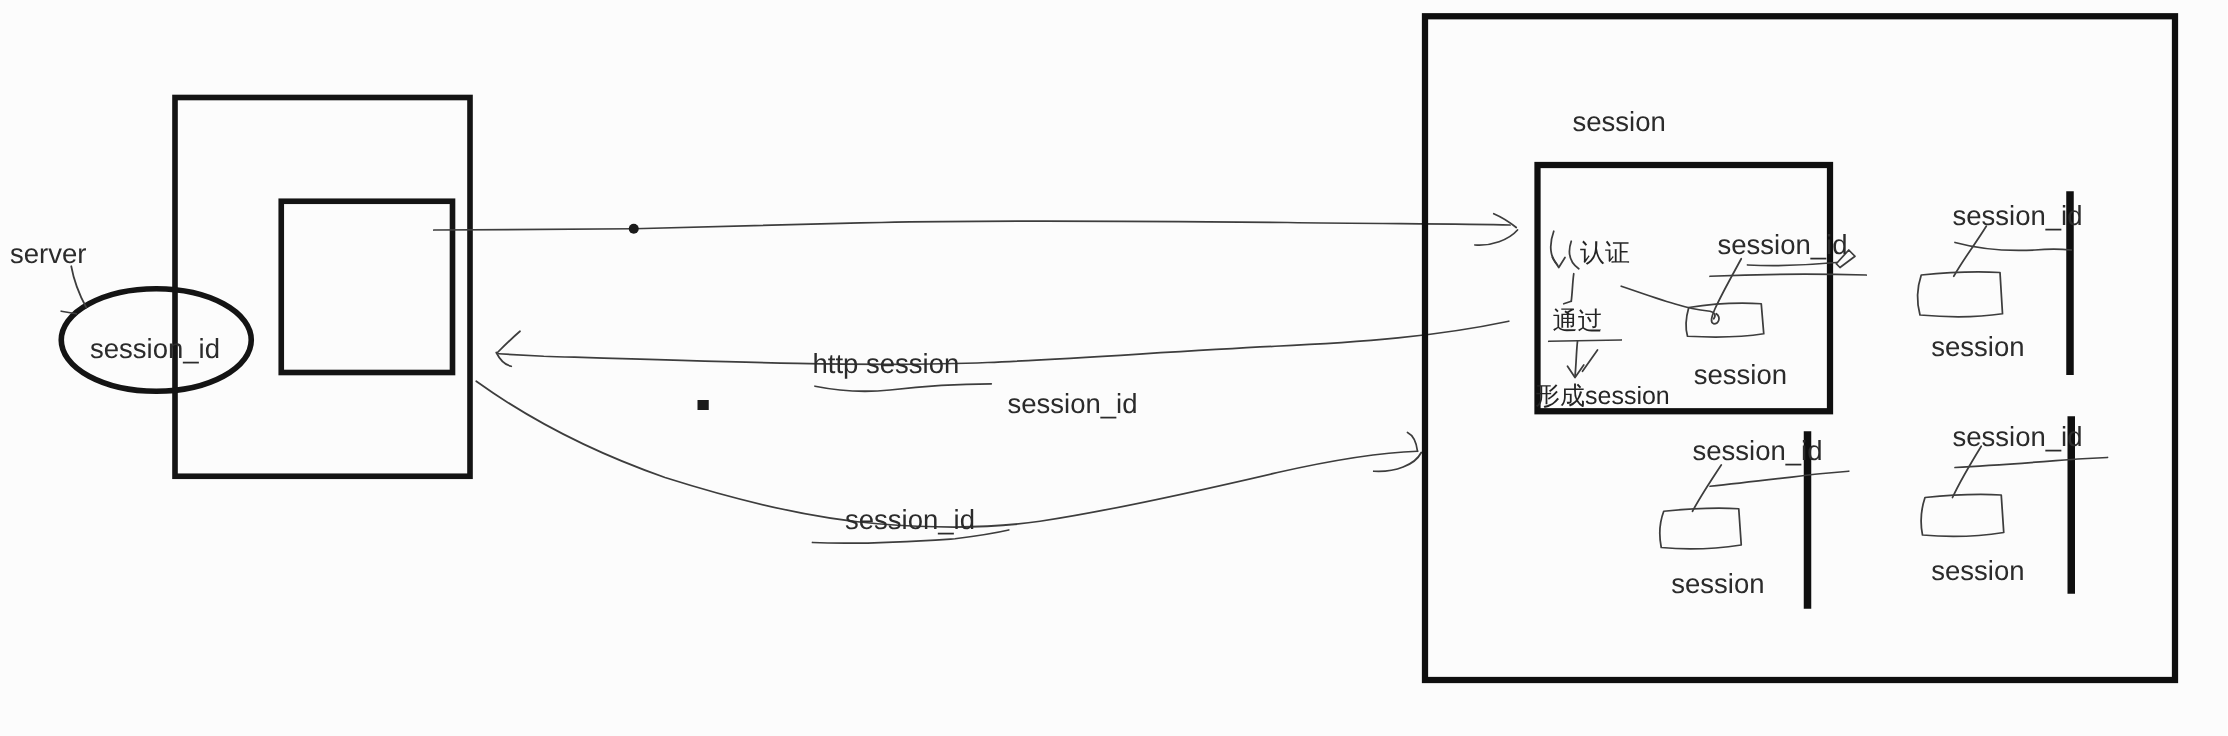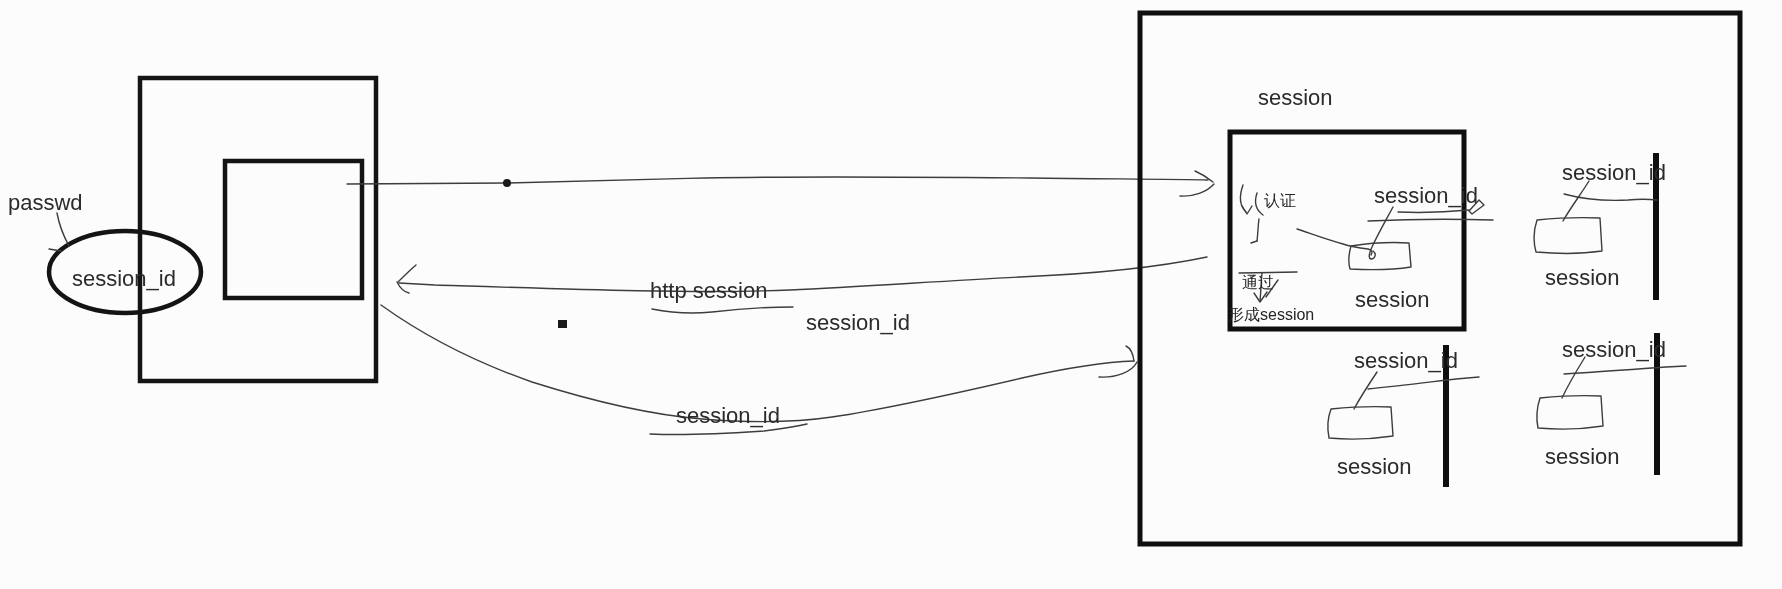--- a/index.html
+++ b/index.html
@@ -12,38 +12,38 @@
   #strokes{position:absolute;left:0;top:0;pointer-events:none;}
   .thin{fill:none;stroke:#3d3d3d;stroke-width:1.4;stroke-linecap:round;stroke-linejoin:round;}
   .thick{fill:none;stroke:#141414;stroke-width:4.5;}
   .thick5{fill:none;stroke:#0f0f0f;stroke-width:5;}
   .bar{fill:none;stroke:#0f0f0f;stroke-width:6;stroke-linecap:butt;}
   .dotfill{fill:#1a1a1a;stroke:none;}
   .lbl{
     position:absolute;white-space:nowrap;line-height:1.1;
     font-size:22px;color:#2b2b2b;z-index:5;
   }
-  .lbl.cjk{font-size:16px;color:#252525;}
+  .lbl.cjk{font-size:20px;color:#252525;}
 </style>
 </head>
 <body>
 
 <div id="stage">
 
-  <div class="lbl" style="left:8px;top:191px;">passwd</div>
+  <div class="lbl" style="left:8px;top:191px;">server</div>
   <div class="lbl" style="left:72px;top:267px;">session_id</div>
 
   <div class="lbl" style="left:650px;top:279px;">http session</div>
   <div class="lbl" style="left:806px;top:311px;">session_id</div>
   <div class="lbl" style="left:676px;top:404px;">session_id</div>
 
   <div class="lbl" style="left:1258px;top:86px;">session</div>
 
   <div class="lbl cjk" style="left:1264px;top:192px;">认证</div>
-  <div class="lbl cjk" style="left:1242px;top:246px;margin-top:28px;">通过</div>
+  <div class="lbl cjk" style="left:1242px;top:246px;">通过</div>
   <div class="lbl cjk" style="left:1228px;top:306px;">形成session</div>
   <div class="lbl" style="left:1374px;top:184px;">session_id</div>
   <div class="lbl" style="left:1355px;top:288px;">session</div>
 
   <div class="lbl" style="left:1562px;top:161px;">session_id</div>
   <div class="lbl" style="left:1545px;top:266px;">session</div>
 
   <div class="lbl" style="left:1354px;top:349px;">session_id</div>
   <div class="lbl" style="left:1337px;top:455px;">session</div>
 

